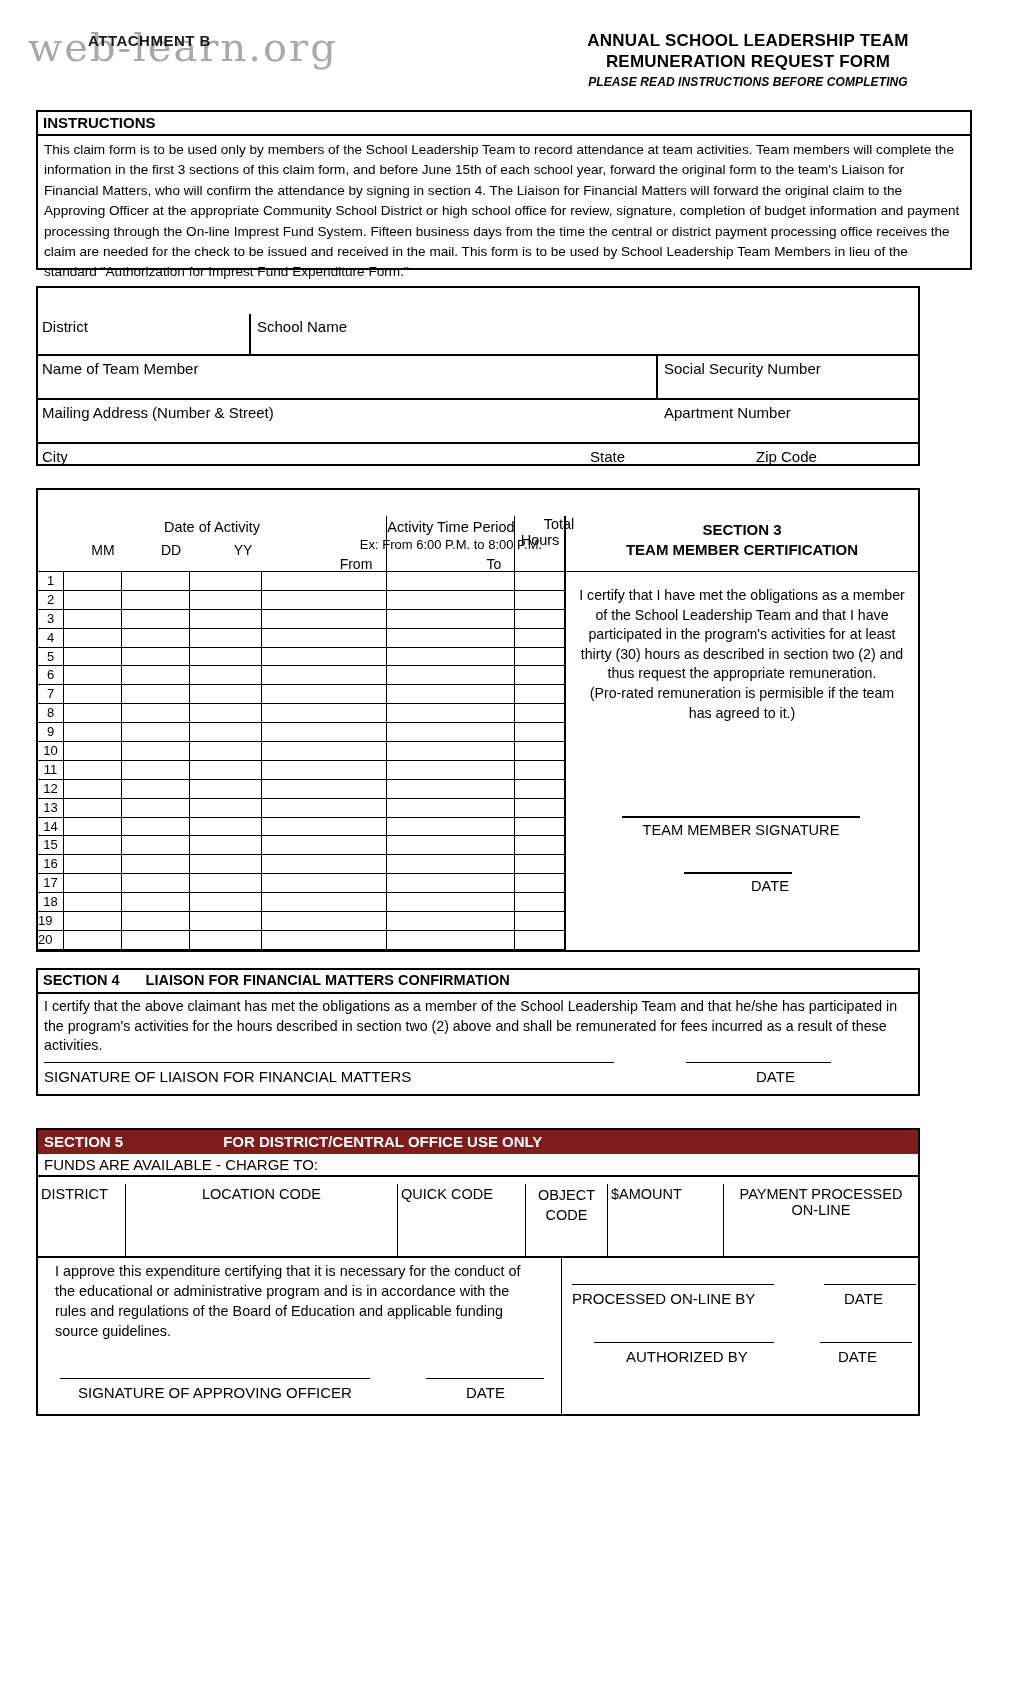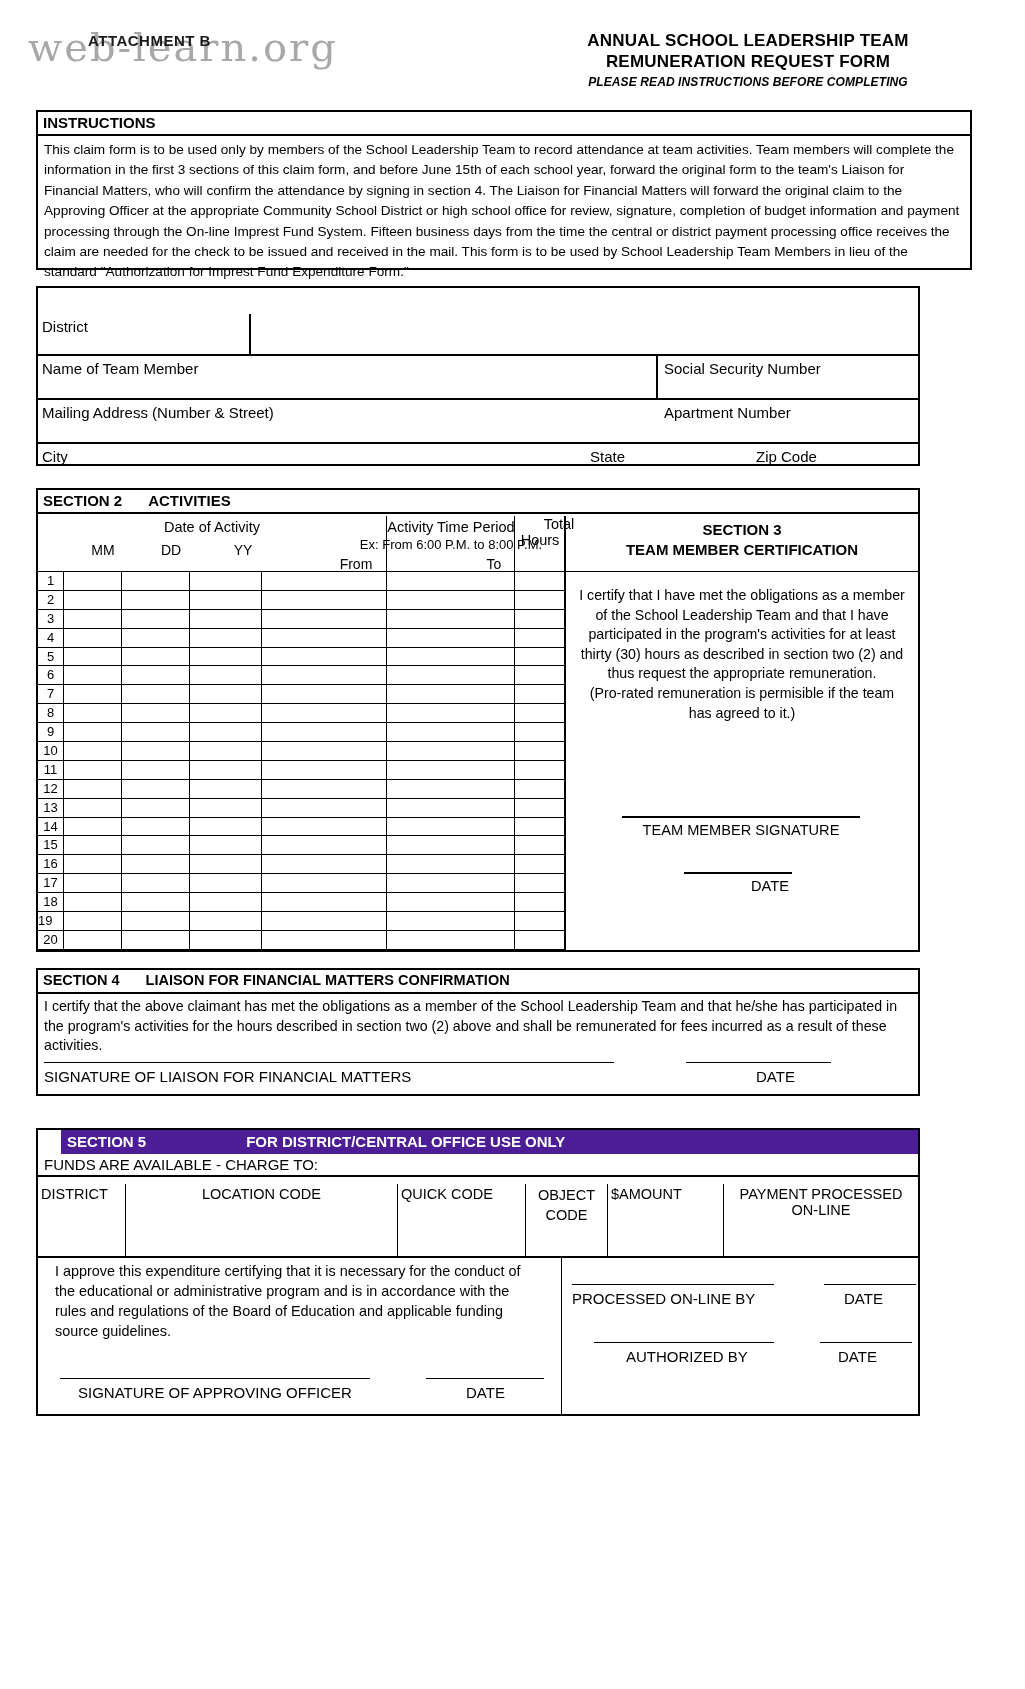--- a/index.html
+++ b/index.html
@@ -95,25 +95,24 @@
     margin: 0 auto;
   }
   .sig-cap { text-align: center; font-size: 14.6px; margin-top: 4px; }
 
   
   .s4-body { font-size: 14.2px; line-height: 19.5px; padding: 3px 7px 0 6px; }
   .rule { border-top: 1.6px solid #000; height: 0; }
 
   
   .blackbar {
-    background: #4c1d95; color: #fff;
+    background: #7f1d1d; color: #fff;
     font-weight: bold; font-size: 15px;
     padding: 3px 6px 4px 6px;
     line-height: 17px;
-    margin-left: 23px;
   }
   .blackbar .sp2 { display: inline-block; width: 100px; }
   .funds { font-size: 15px; padding: 2px 6px 2px 6px; border-bottom: 2px solid #000; }
   .s5head { text-align: center; }
   .s5head.left { text-align: left; }
   .approve-txt { font-size: 14.4px; line-height: 20px; padding: 3px 17px; }
 </style>
 </head>
 <body>
 
@@ -133,20 +132,23 @@
     <div class="sec-title-bar">INSTRUCTIONS</div>
     <div class="instr-body">This claim form is to be used only by members of the School Leadership Team to record attendance at team activities.  Team members will complete the information in the first 3 sections of this claim form, and before June 15th of each school year, forward the original form to the team's Liaison for Financial Matters, who will confirm the attendance by signing in section 4.  The Liaison for Financial Matters will forward the original claim to the Approving Officer at the appropriate Community School District or high school office for review, signature, completion of budget information and payment processing through the On-line Imprest Fund System.  Fifteen business days from the time the central or district payment processing office receives the claim are needed for the check to be issued and received in the mail.  This form is to be used by School Leadership Team Members in lieu of the standard "Authorization for Imprest Fund Expenditure Form."</div>
   </div>
 
   <div class="box" style="left:36px; top:286px; width:884px; height:180px;">
 
     <div style="position:absolute; left:0; top:26px; width:880px; height:42px; border-bottom:2px solid #000;">
       <div style="position:absolute; left:0; top:0; width:213px; height:42px; border-right:2px solid #000;">
         <span class="lbl" style="left:4px; top:4px;">District</span>
       </div>
+      <div style="position:absolute; left:213px; top:0; right:0; height:42px;">
+        <span class="lbl" style="left:6px; top:4px;">School Name</span>
+      </div>
     </div>
 
     <div style="position:absolute; left:0; top:68px; width:880px; height:44px; border-bottom:2px solid #000;">
       <div style="position:absolute; left:0; top:0; width:620px; height:44px; border-right:2px solid #000;">
         <span class="lbl" style="left:4px; top:4px;">Name of Team Member</span>
       </div>
       <div style="position:absolute; left:620px; top:0; right:0; height:44px;">
         <span class="lbl" style="left:6px; top:4px;">Social Security Number</span>
       </div>
     </div>
@@ -161,23 +163,20 @@
     </div>
 
     <div style="position:absolute; left:0; top:156px; width:880px; height:20px;">
       <span class="lbl" style="left:4px; top:4px;">City</span>
       <span class="lbl" style="left:552px; top:4px;">State</span>
       <span class="lbl" style="left:718px; top:4px;">Zip Code</span>
     </div>
   </div>
 
   <div class="box" style="left:36px; top:488px; width:884px; height:464px;">
-    <div class="sec-title-bar">
-      <span>SECTION 2</span><span class="sp"></span><span>ACTIVITIES</span>
-    </div>
 
     <div style="position:absolute; left:0; top:26px; width:880px; height:434px;">
 
       <div style="position:absolute; left:0; top:0; width:528px; height:434px; border-right:2px solid #000;">
 
         <div style="position:absolute; left:0; top:0; width:526px; height:56px; border-bottom:1px solid #000;">
           <div style="position:absolute; left:0; top:0; width:349px; height:56px; border-right:1px solid #000;">
             <div class="hdr-center hdr-top" style="margin-top:3px;">Date of Activity</div>
             <div style="position:absolute; left:0; top:26px; width:349px;">
               <span class="hdr-center" style="position:absolute; left:42px; width:46px;">MM</span>
@@ -365,21 +364,21 @@
             <div style="position: relative; height: 18.9px; border-bottom: 1px solid rgb(0, 0, 0);">
               <div style="position: absolute; left: 0px; top: 0px; width: 26px; height: 18.9px; border-right: 1px solid rgb(0, 0, 0); text-align: left; font-size: 13px; line-height: 18.9px;">19</div>
               <div style="position: absolute; left: 26px; top: 0px; width: 58px; height: 18.9px; border-right: 1px solid rgb(0, 0, 0);"></div>
               <div style="position: absolute; left: 84px; top: 0px; width: 68px; height: 18.9px; border-right: 1px solid rgb(0, 0, 0);"></div>
               <div style="position: absolute; left: 152px; top: 0px; width: 72px; height: 18.9px; border-right: 1px solid rgb(0, 0, 0);"></div>
               <div style="position: absolute; left: 224px; top: 0px; width: 125px; height: 18.9px; border-right: 1px solid rgb(0, 0, 0);"></div>
               <div style="position: absolute; left: 349px; top: 0px; width: 128px; height: 18.9px; border-right: 1px solid rgb(0, 0, 0);"></div>
               <div style="position: absolute; left: 477px; top: 0px; width: 49px; height: 18.9px;"></div>
             </div>
             <div style="position: relative; height: 18.9px; border-bottom: 1px solid rgb(0, 0, 0);">
-              <div style="position: absolute; left: 0px; top: 0px; width: 26px; height: 18.9px; border-right: 1px solid rgb(0, 0, 0); text-align: center; font-size: 13px; line-height: 18.9px;">20</div>
+              <div style="position: absolute; left: 0px; top: 0px; width: 26px; height: 18.9px; border-right: 1px solid rgb(0, 0, 0); text-align: left; font-size: 13px; line-height: 18.9px;">20</div>
               <div style="position: absolute; left: 26px; top: 0px; width: 58px; height: 18.9px; border-right: 1px solid rgb(0, 0, 0);"></div>
               <div style="position: absolute; left: 84px; top: 0px; width: 68px; height: 18.9px; border-right: 1px solid rgb(0, 0, 0);"></div>
               <div style="position: absolute; left: 152px; top: 0px; width: 72px; height: 18.9px; border-right: 1px solid rgb(0, 0, 0);"></div>
               <div style="position: absolute; left: 224px; top: 0px; width: 125px; height: 18.9px; border-right: 1px solid rgb(0, 0, 0);"></div>
               <div style="position: absolute; left: 349px; top: 0px; width: 128px; height: 18.9px; border-right: 1px solid rgb(0, 0, 0);"></div>
               <div style="position: absolute; left: 477px; top: 0px; width: 49px; height: 18.9px;"></div>
             </div>
           </div>
       </div>
 

